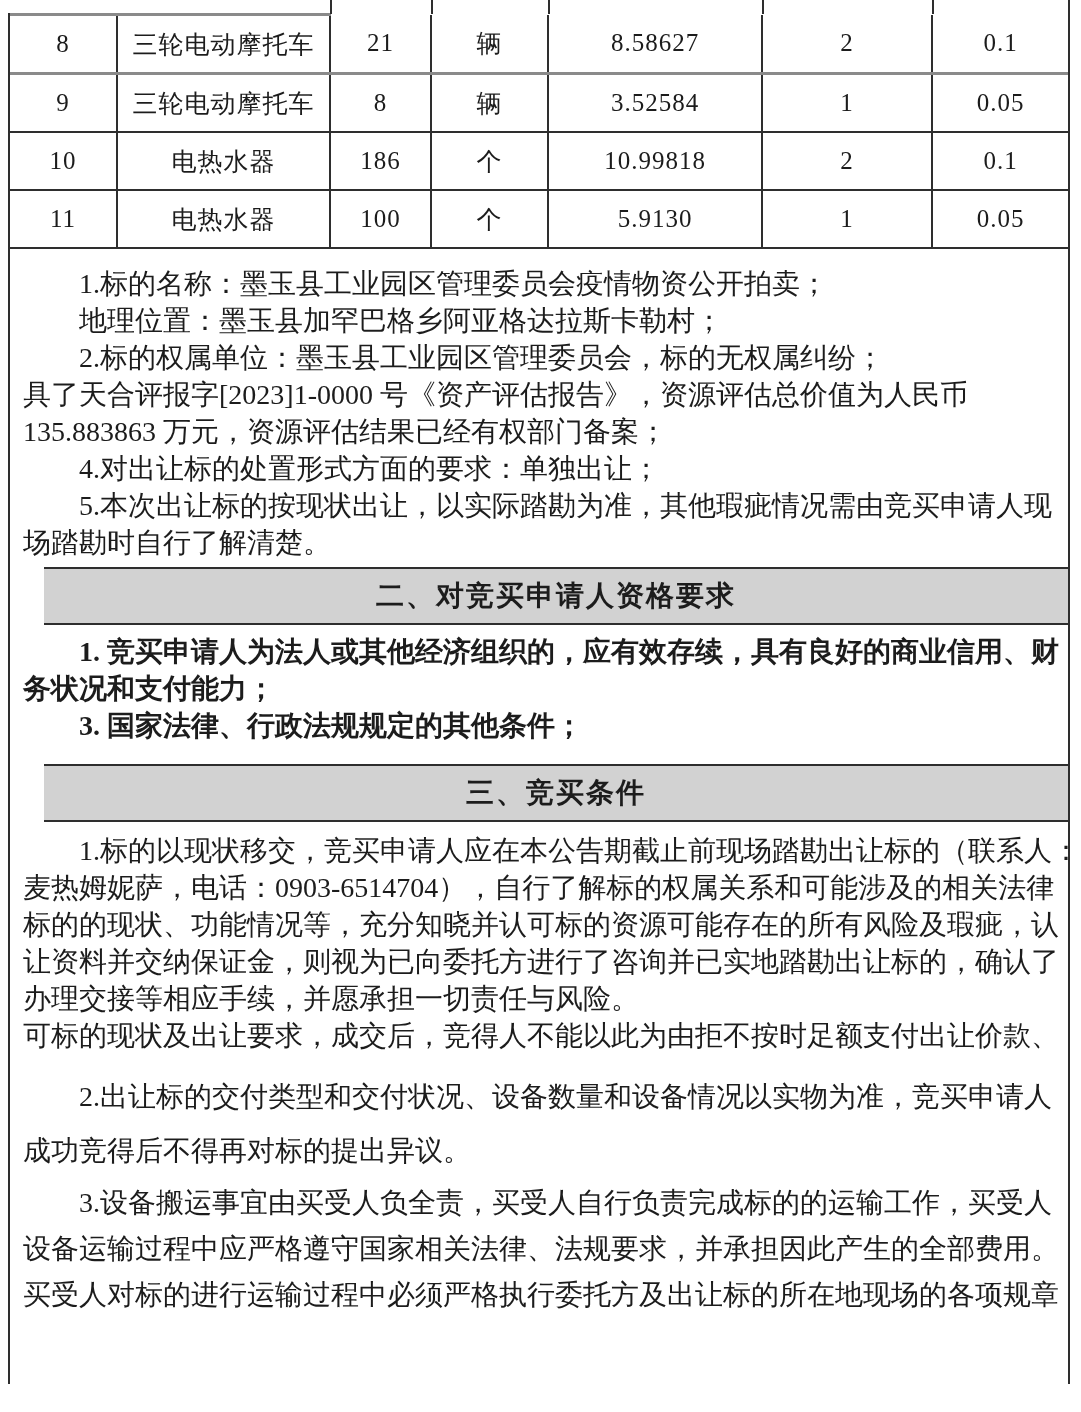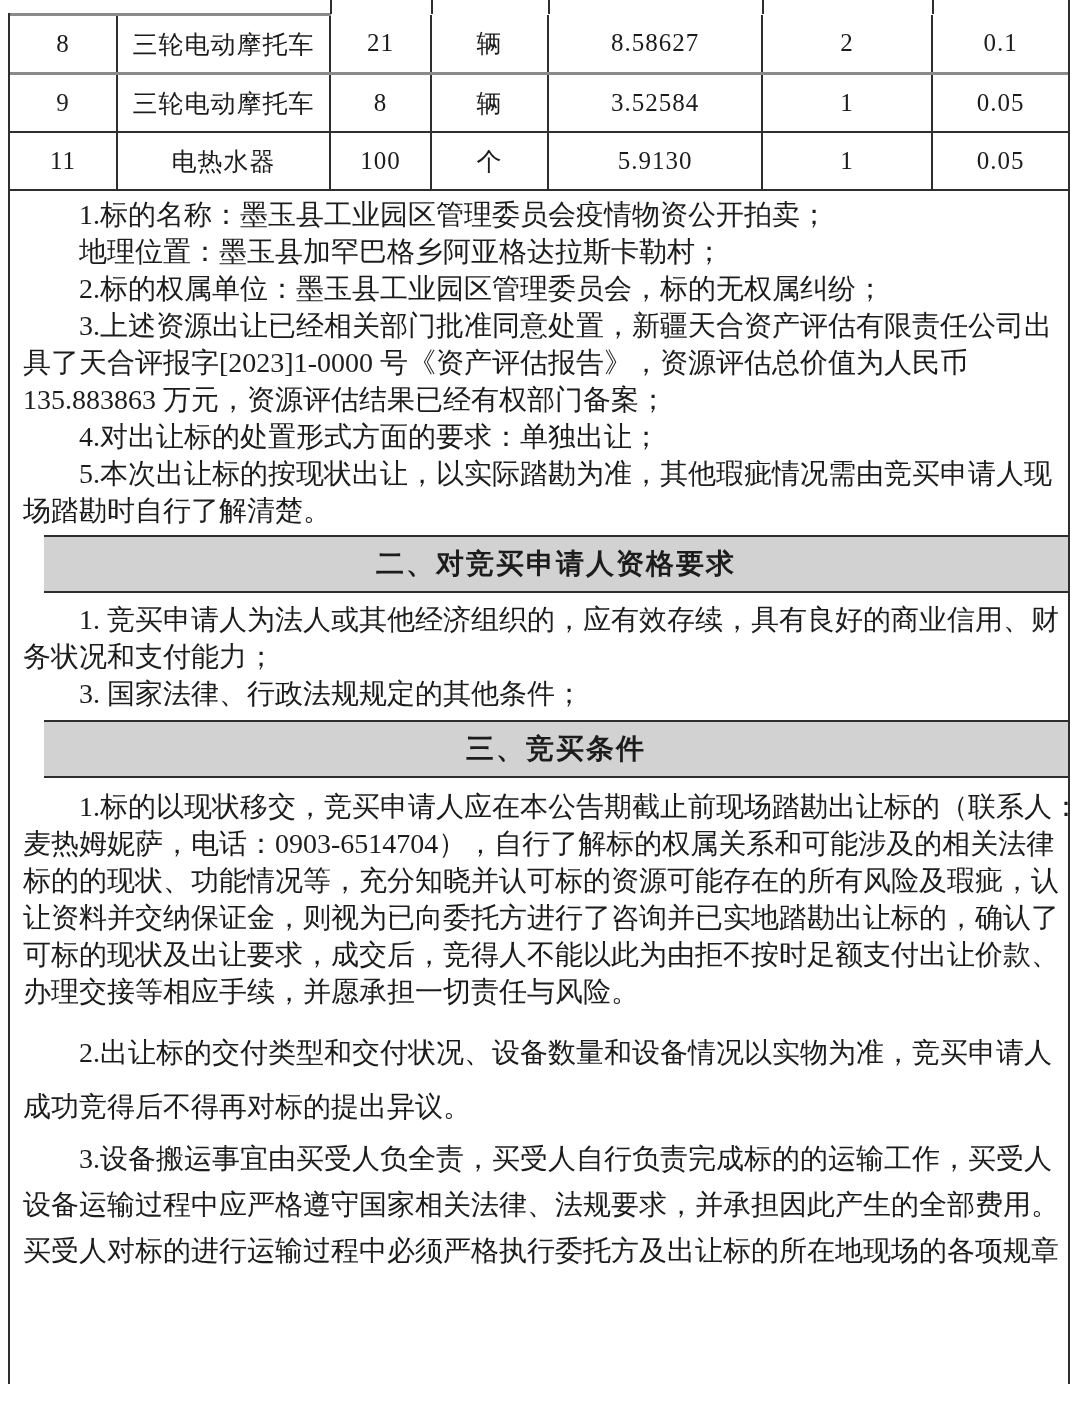--- a/index.html
+++ b/index.html
@@ -44,22 +44,22 @@
   tr.last td{border-bottom:2px solid #2e2e2e;}
 
   
   .txt{font-size:28px;}
   .ln{
     line-height:37px;height:37px;
     padding-left:13px;
     white-space:nowrap;overflow:hidden;
   }
   .ind{padding-left:69px;}
-  .sec1{padding-top:5px;padding-bottom:6px;}
-  .sec2{padding-top:8px;padding-bottom:8px;}
+  .sec1{padding-top:16px;padding-bottom:6px;}
+  .sec2{padding-top:8px;padding-bottom:20px;font-weight:bold;}
   .sec3{padding-top:10px;}
   .p2 .ln{line-height:54px;height:54px;}
   .p2{margin-top:16px;}
   .p3 .ln{line-height:46px;height:46px;}
   .p3{margin-top:2px;}
 
   
   .hdr{
     height:54px;line-height:54px;
     background:#d2d2d2;
@@ -107,37 +107,45 @@
         </tr>
         <tr>
           <td>9</td>
           <td>三轮电动摩托车</td>
           <td>8</td>
           <td>辆</td>
           <td>3.52584</td>
           <td>1</td>
           <td>0.05</td>
         </tr>
+        <tr>
+          <td>10</td>
+          <td>电热水器</td>
+          <td>186</td>
+          <td>个</td>
+          <td>10.99818</td>
+          <td>2</td>
+          <td>0.1</td>
+        </tr>
         <tr class="last">
           <td>11</td>
           <td>电热水器</td>
           <td>100</td>
           <td>个</td>
           <td>5.9130</td>
           <td>1</td>
           <td>0.05</td>
         </tr>
       </tbody>
     </table>
 
     <div class="txt sec1">
       <div class="ln ind">1.标的名称：墨玉县工业园区管理委员会疫情物资公开拍卖；</div>
       <div class="ln ind">地理位置：墨玉县加罕巴格乡阿亚格达拉斯卡勒村；</div>
       <div class="ln ind">2.标的权属单位：墨玉县工业园区管理委员会，标的无权属纠纷；</div>
-      <div class="ln ind">3.上述资源出让已经相关部门批准同意处置，新疆天合资产评估有限责任公司出</div>
       <div class="ln">具了天合评报字[2023]1-0000 号《资产评估报告》，资源评估总价值为人民币</div>
       <div class="ln">135.883863 万元，资源评估结果已经有权部门备案；</div>
       <div class="ln ind">4.对出让标的处置形式方面的要求：单独出让；</div>
       <div class="ln ind">5.本次出让标的按现状出让，以实际踏勘为准，其他瑕疵情况需由竞买申请人现</div>
       <div class="ln">场踏勘时自行了解清楚。</div>
     </div>
 
     <div class="hdr">二、对竞买申请人资格要求</div>
     <div class="txt sec2">
       <div class="ln ind">1. 竞买申请人为法人或其他经济组织的，应有效存续，具有良好的商业信用、财</div>
@@ -145,22 +153,22 @@
       <div class="ln ind">3. 国家法律、行政法规规定的其他条件；</div>
     </div>
 
     <div class="hdr">三、竞买条件</div>
     <div class="txt sec3">
       <div class="para p1">
         <div class="ln ind">1.标的以现状移交，竞买申请人应在本公告期截止前现场踏勘出让标的（联系人：</div>
         <div class="ln">麦热姆妮萨，电话：0903-6514704），自行了解标的权属关系和可能涉及的相关法律</div>
         <div class="ln">标的的现状、功能情况等，充分知晓并认可标的资源可能存在的所有风险及瑕疵，认</div>
         <div class="ln">让资料并交纳保证金，则视为已向委托方进行了咨询并已实地踏勘出让标的，确认了</div>
+        <div class="ln">办理交接等相应手续，并愿承担一切责任与风险。</div>
         <div class="ln">可标的现状及出让要求，成交后，竞得人不能以此为由拒不按时足额支付出让价款、</div>
-        <div class="ln">办理交接等相应手续，并愿承担一切责任与风险。</div>
       </div>
       <div class="para p2">
         <div class="ln ind">2.出让标的交付类型和交付状况、设备数量和设备情况以实物为准，竞买申请人</div>
         <div class="ln">成功竞得后不得再对标的提出异议。</div>
       </div>
       <div class="para p3">
         <div class="ln ind">3.设备搬运事宜由买受人负全责，买受人自行负责完成标的的运输工作，买受人</div>
         <div class="ln">设备运输过程中应严格遵守国家相关法律、法规要求，并承担因此产生的全部费用。</div>
         <div class="ln">买受人对标的进行运输过程中必须严格执行委托方及出让标的所在地现场的各项规章</div>
       </div>

